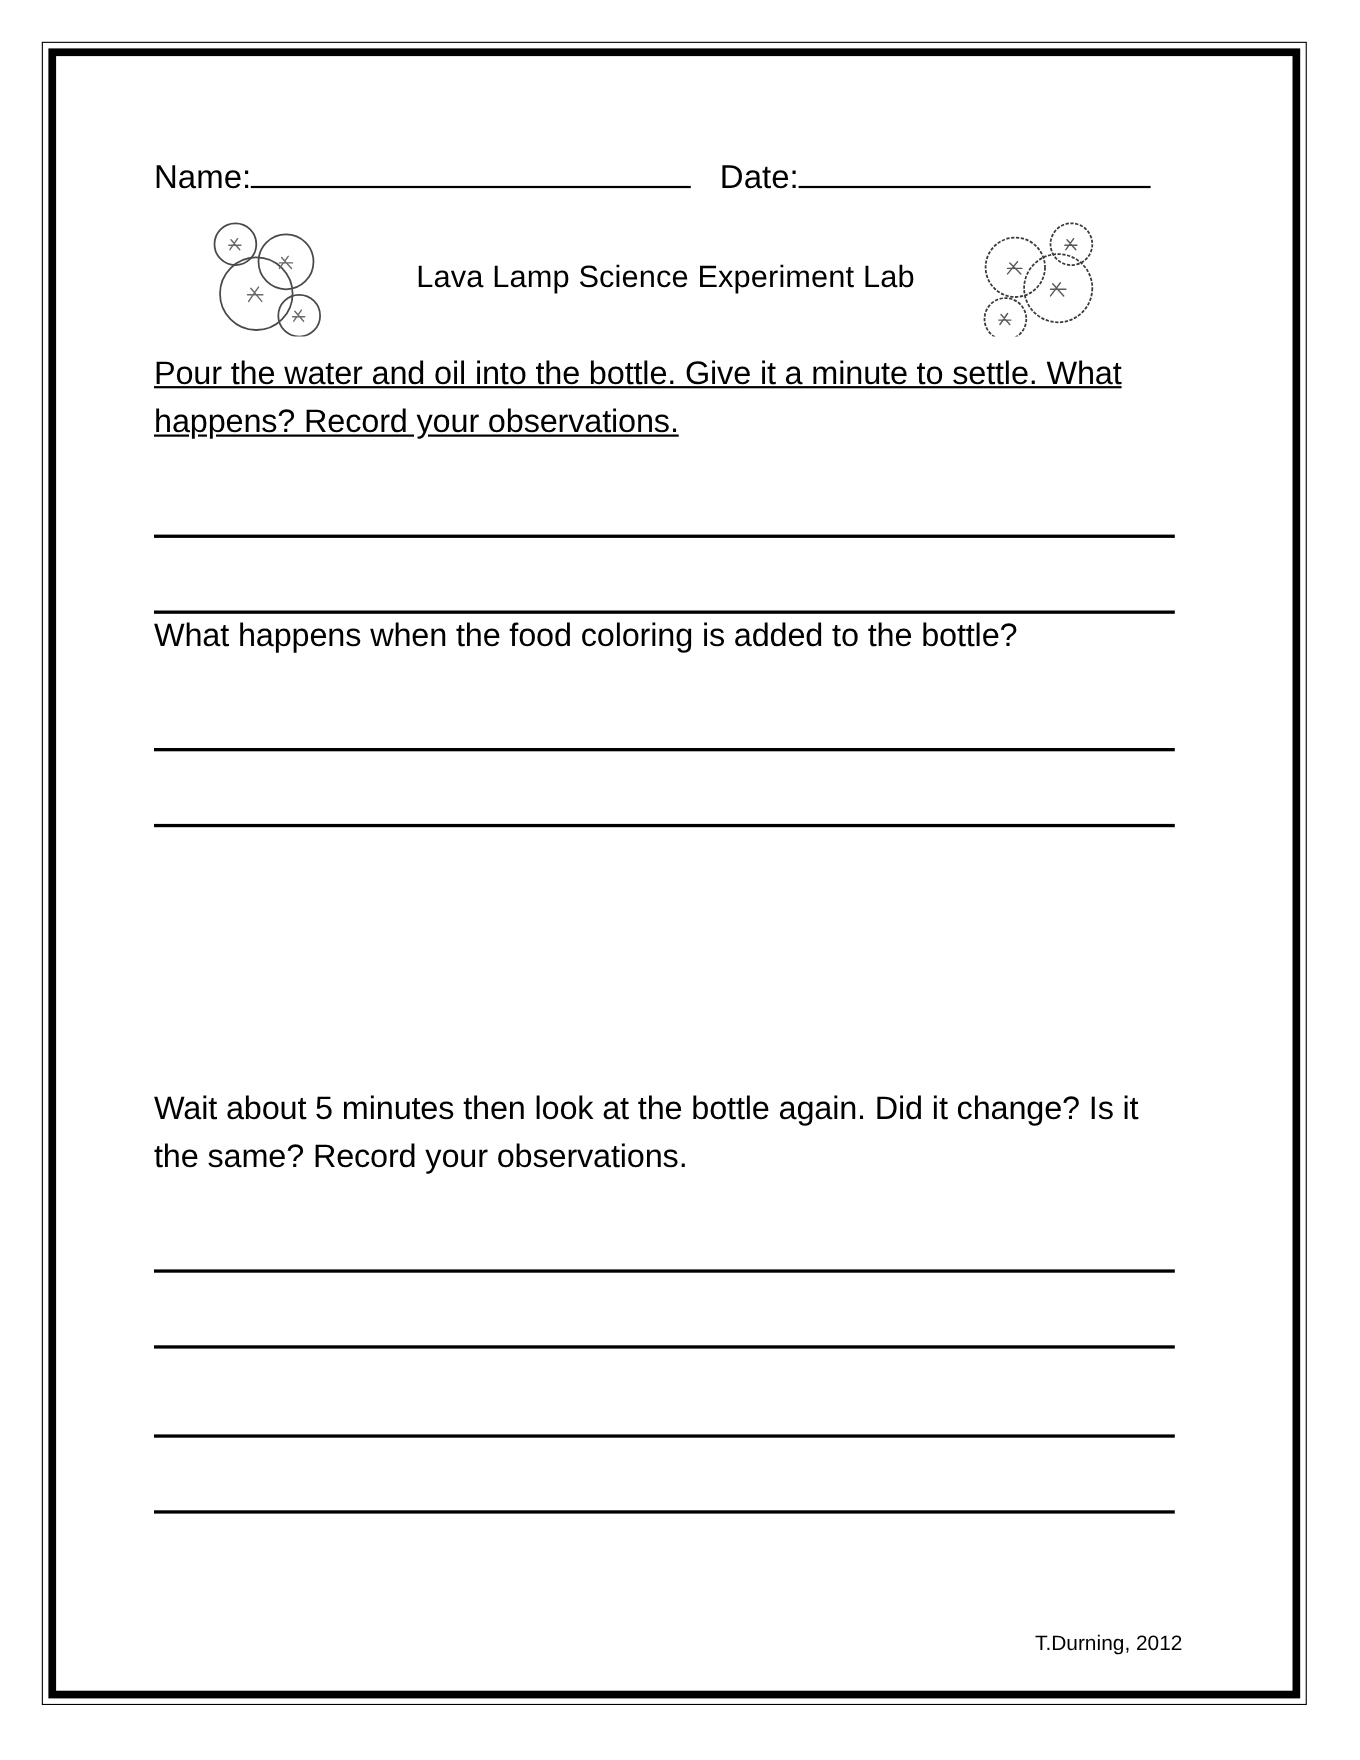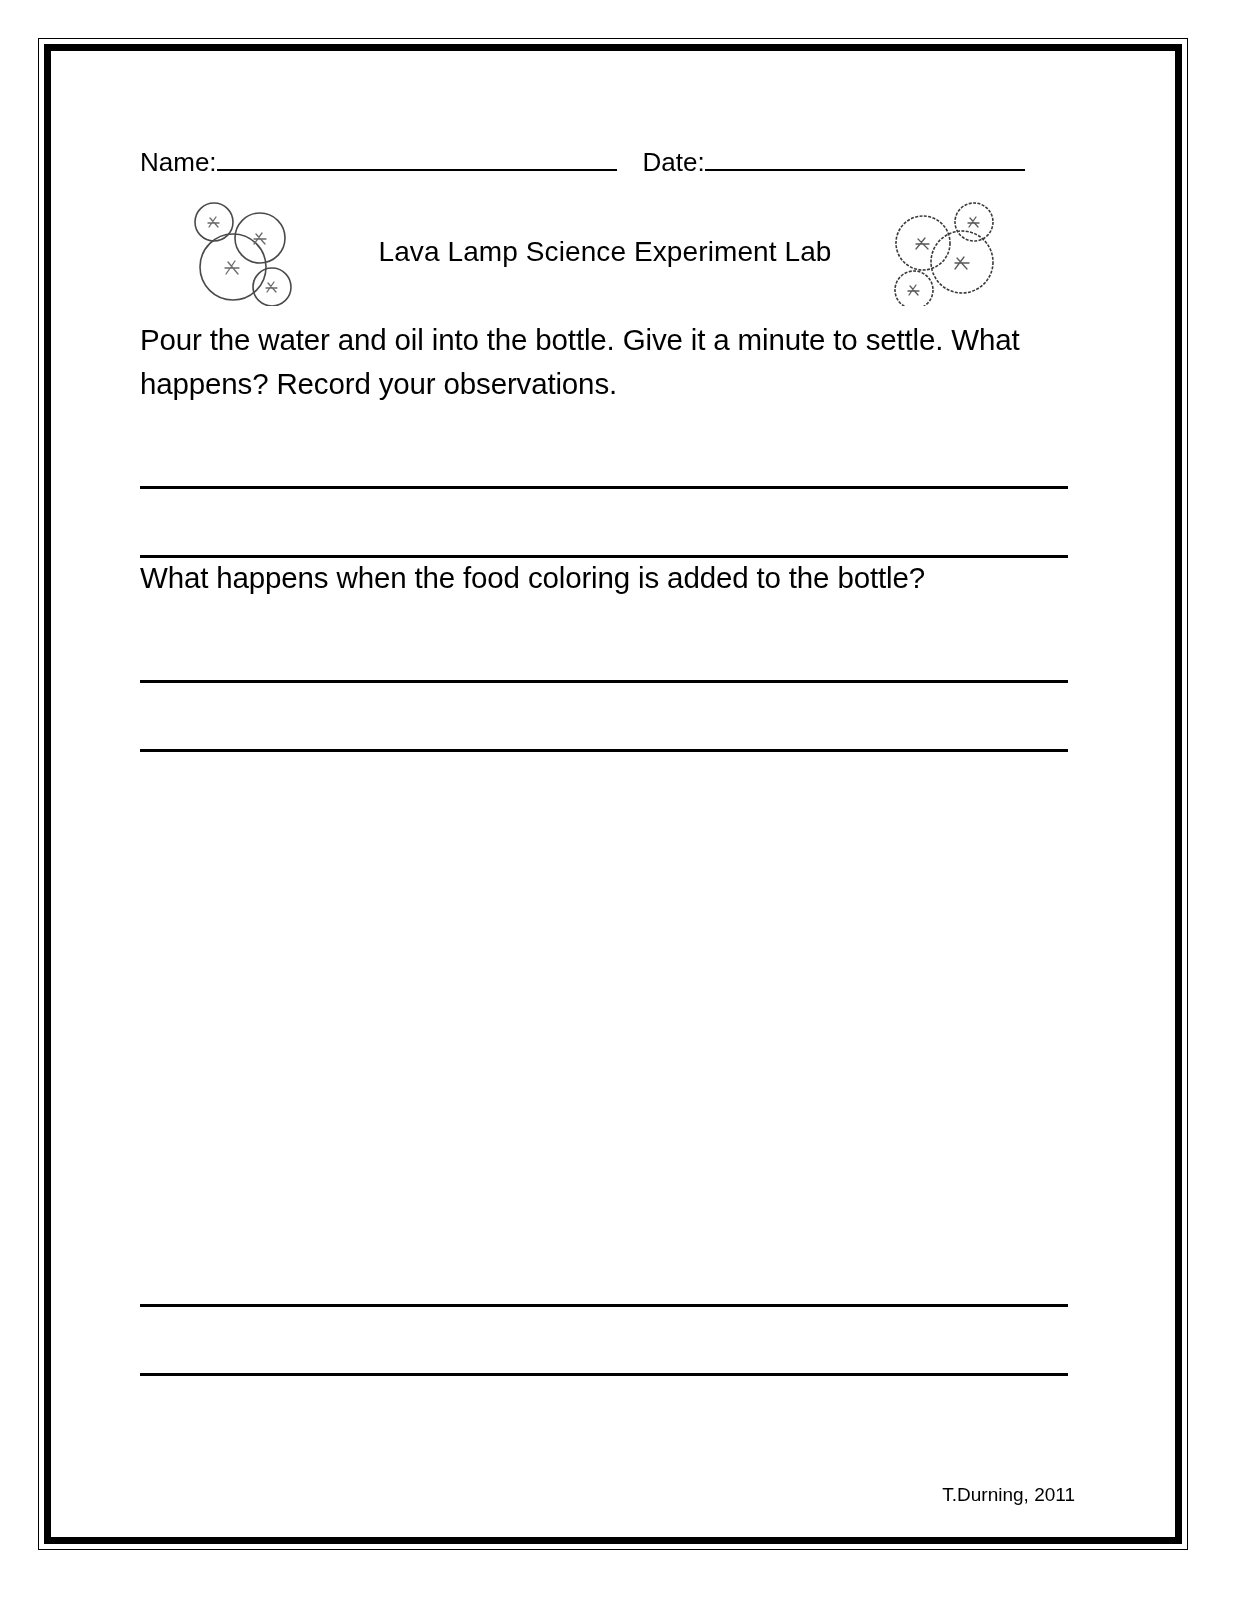--- a/index.html
+++ b/index.html
@@ -48,21 +48,21 @@
   
   .namedate-row {
     position: absolute;
     left: 140px;
     top: 143px;
     width: 930px;
     display: flex;
     align-items: baseline;
   }
   .field-label {
-    font-size: 26px;
+    font-size: 30px;
     line-height: 34px;
     white-space: pre;
   }
   .field-rule {
     border-bottom: 2.5px solid #000000;
     height: 26px;
   }
   .rule-name { width: 400px; }
   .rule-date { width: 320px; }
   .spacer-md { width: 26px; }
@@ -178,40 +178,47 @@
           <path d="M88 20 l8 9 M94 19 l-7 10 M86 25 l11 0"></path>
           <path d="M36 41 l10 10 M43 40 l-9 11 M34 46 l13 0"></path>
           <path d="M75 60 l10 11 M82 59 l-9 12 M73 65 l14 0"></path>
           <path d="M28 88 l8 9 M34 87 l-7 10 M26 93 l11 0"></path>
         </g>
       </svg>
     </div>
 
   </div>
 
-  <div class="question-block" style="top:318px;">
+  <div class="question-block" style="top:318px;text-decoration:underline;">
     <div class="q-text">Pour the water and oil into the bottle. Give it a minute to settle. What happens? Record your observations.</div>
     <div class="answer-lines">
       <div class="answer-line"></div>
       <div class="answer-line"></div>
     </div>
   </div>
 
   <div class="question-block" style="top:556px;">
     <div class="q-text">What happens when the food coloring is added to the bottle?</div>
     <div class="answer-lines">
       <div class="answer-line"></div>
       <div class="answer-line"></div>
     </div>
   </div>
 
 
+  <div class="question-block" style="top:986px;">
+    <div class="q-text">Wait about 5 minutes then look at the bottle again. Did it change? Is it the same? Record your observations.</div>
+    <div class="answer-lines">
+      <div class="answer-line"></div>
+      <div class="answer-line"></div>
+    </div>
+  </div>
 
   <div class="question-block" style="top:1224px;">
     <div class="answer-lines">
       <div class="answer-line"></div>
       <div class="answer-line"></div>
     </div>
   </div>
 
-  <div class="credit">T.Durning, 2011</div>
+  <div class="credit">T.Durning, 2012</div>
 
 </div>
 
 </body></html>

